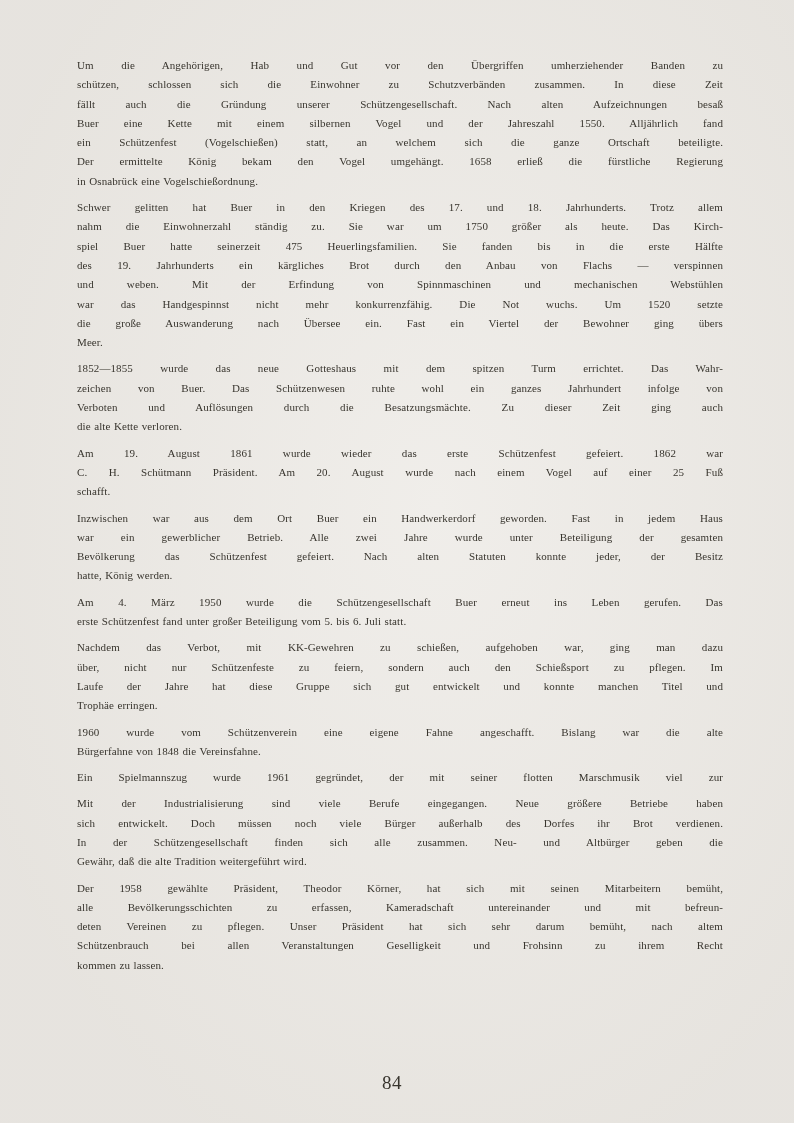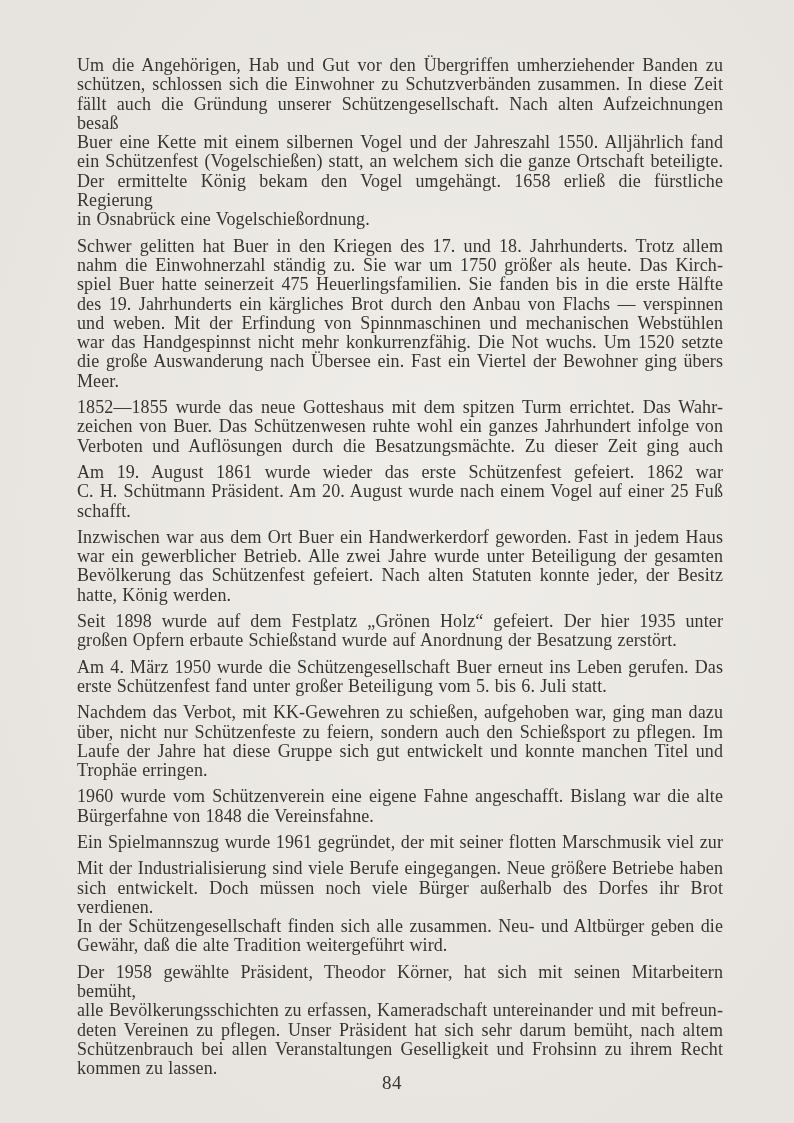--- a/index.html
+++ b/index.html
@@ -19,21 +19,21 @@
   .text-block {
     position: absolute;
     left: 77px;
     top: 56px;
     width: 646px;
   }
   .paragraph {
     margin: 0 0 7px 0;
   }
   .line {
-    font-size: 18px;
+    font-size: 11px;
     line-height: 19.3px;
     text-align: justify;
     text-align-last: justify;
     word-spacing: 0.6px;
     letter-spacing: 0.1px;
     white-space: normal;
   }
   .line.last {
     text-align-last: left;
   }
@@ -68,35 +68,32 @@
         <div class="line">des 19. Jahrhunderts ein kärgliches Brot durch den Anbau von Flachs — verspinnen</div>
         <div class="line">und weben. Mit der Erfindung von Spinnmaschinen und mechanischen Webstühlen</div>
         <div class="line">war das Handgespinnst nicht mehr konkurrenzfähig. Die Not wuchs. Um 1520 setzte</div>
         <div class="line">die große Auswanderung nach Übersee ein. Fast ein Viertel der Bewohner ging übers</div>
         <div class="line last">Meer.</div>
       </div>
       <div class="paragraph">
         <div class="line">1852—1855 wurde das neue Gotteshaus mit dem spitzen Turm errichtet. Das Wahr-</div>
         <div class="line">zeichen von Buer. Das Schützenwesen ruhte wohl ein ganzes Jahrhundert infolge von</div>
         <div class="line">Verboten und Auflösungen durch die Besatzungsmächte. Zu dieser Zeit ging auch</div>
+        <div class="line last">die alte Kette verloren.</div>
       </div>
       <div class="paragraph">
         <div class="line">Am 19. August 1861 wurde wieder das erste Schützenfest gefeiert. 1862 war</div>
         <div class="line">C. H. Schütmann Präsident. Am 20. August wurde nach einem Vogel auf einer 25 Fuß</div>
         <div class="line last">schafft.</div>
       </div>
       <div class="paragraph">
         <div class="line">Inzwischen war aus dem Ort Buer ein Handwerkerdorf geworden. Fast in jedem Haus</div>
         <div class="line">war ein gewerblicher Betrieb. Alle zwei Jahre wurde unter Beteiligung der gesamten</div>
         <div class="line">Bevölkerung das Schützenfest gefeiert. Nach alten Statuten konnte jeder, der Besitz</div>
         <div class="line last">hatte, König werden.</div>
-      </div>
-      <div class="paragraph">
-        <div class="line">Seit 1898 wurde auf dem Festplatz „Grönen Holz“ gefeiert. Der hier 1935 unter</div>
-        <div class="line last">großen Opfern erbaute Schießstand wurde auf Anordnung der Besatzung zerstört.</div>
       </div>
       <div class="paragraph">
         <div class="line">Am 4. März 1950 wurde die Schützengesellschaft Buer erneut ins Leben gerufen. Das</div>
         <div class="line last">erste Schützenfest fand unter großer Beteiligung vom 5. bis 6. Juli statt.</div>
       </div>
       <div class="paragraph">
         <div class="line">Nachdem das Verbot, mit KK-Gewehren zu schießen, aufgehoben war, ging man dazu</div>
         <div class="line">über, nicht nur Schützenfeste zu feiern, sondern auch den Schießsport zu pflegen. Im</div>
         <div class="line">Laufe der Jahre hat diese Gruppe sich gut entwickelt und konnte manchen Titel und</div>
         <div class="line last">Trophäe erringen.</div>

